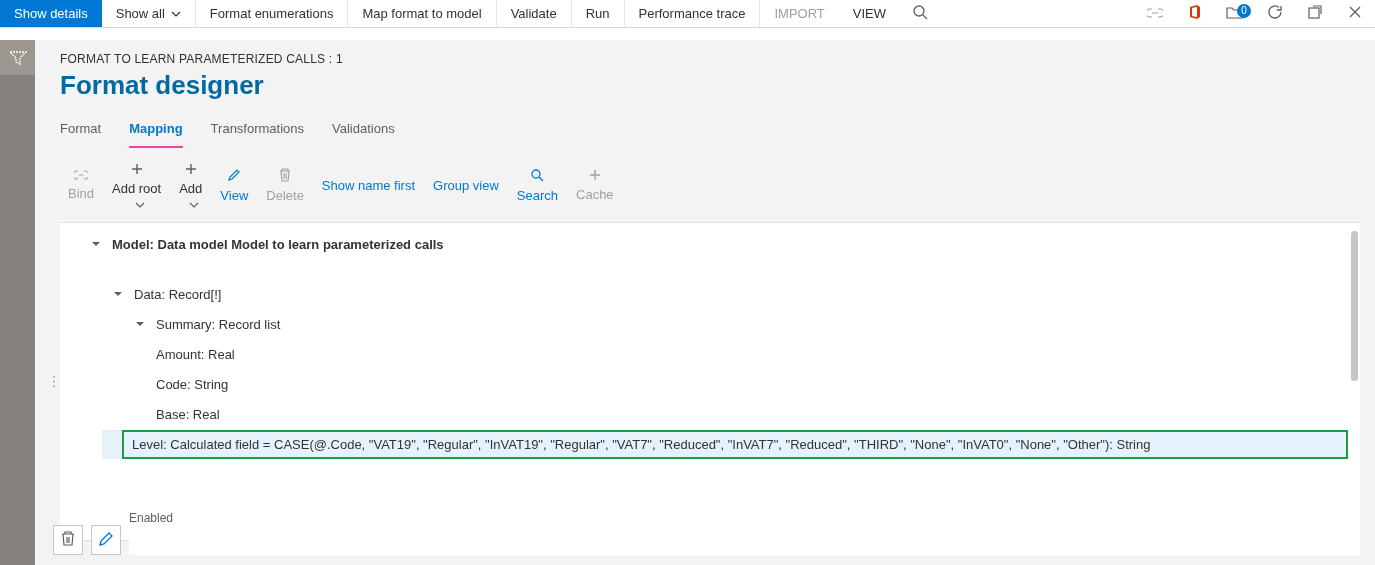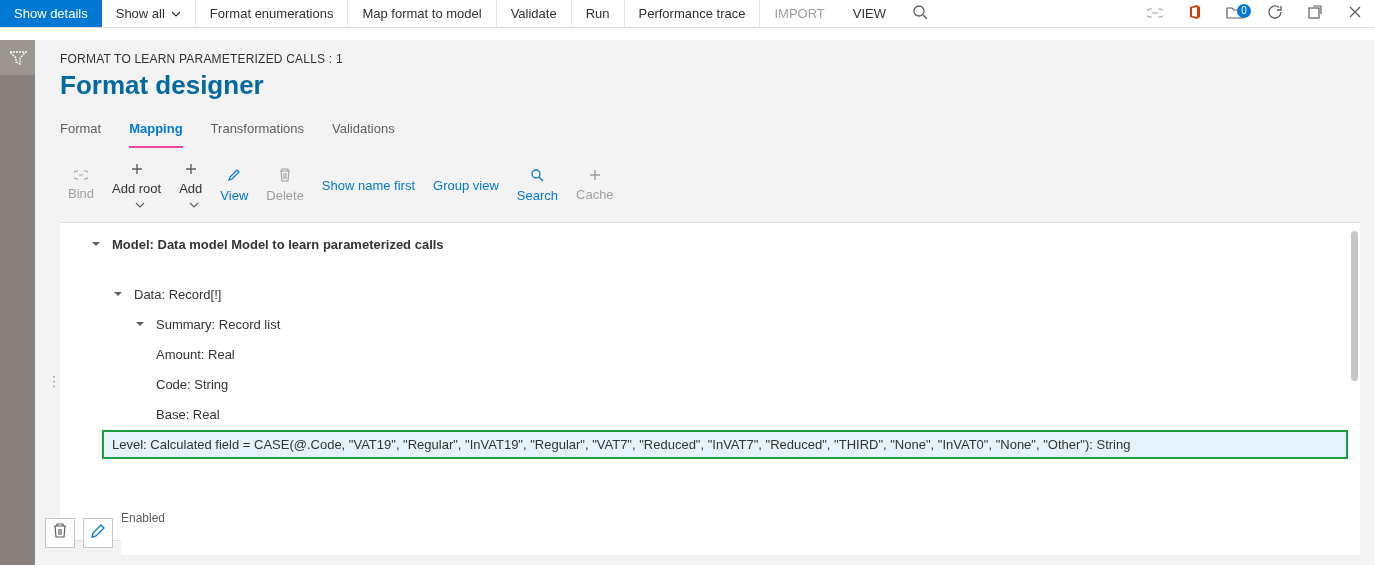--- a/index.html
+++ b/index.html
@@ -48,25 +48,25 @@
   .tree-row { display:flex; align-items:center; height:30px; padding-left:12px; }
   .tree-row.root { font-weight:600; }
   .caret { width:12px; height:12px; display:inline-flex; align-items:center; justify-content:center; margin-right:10px; }
   .caret svg { display:block; }
   .indent1 { padding-left:30px; }
   .indent2 { padding-left:52px;margin-top:20px; }
   .indent3 { padding-left:74px; }
   .leaf { padding-left:74px; }
   .leaf .label { padding-left:22px; }
   .highlight-row { background:#e6f2fb; margin:1px 12px 1px 42px; }
-  .highlight-inner { border:2px solid #1a9e40; padding:5px 8px; }
+  .highlight-inner { border:2px solid #1a9e40; padding:5px 8px;margin-left:20px; }
   .drag-handle { position:absolute; left:-13px; top:150px; color:#a19f9d; cursor:grab; font-size:14px; letter-spacing:-2px; }
 
   
-  .bottom { position:absolute; left:10px; right:15px; bottom:10px; height:45px; display:flex; align-items:center; gap:8px; }
+  .bottom { position:absolute; left:18px; right:15px; bottom:10px; height:45px; display:flex; align-items:flex-end; gap:8px; }
   .sqbtn { width:30px; height:30px; border:1px solid #c8c6c4; background:#fff; display:flex; align-items:center; justify-content:center; cursor:pointer; color:#605e5c; }
   .bottom .field { flex:1; }
   .bottom .field .lbl { font-size:12px; color:#605e5c; padding-bottom:2px; }
   .bottom .field .input { height:28px; background:#fff; border:1px solid #fff; }
 </style>
 </head>
 <body>
 
 <div class="topbar">
   <div class="show-details">Show details</div>

